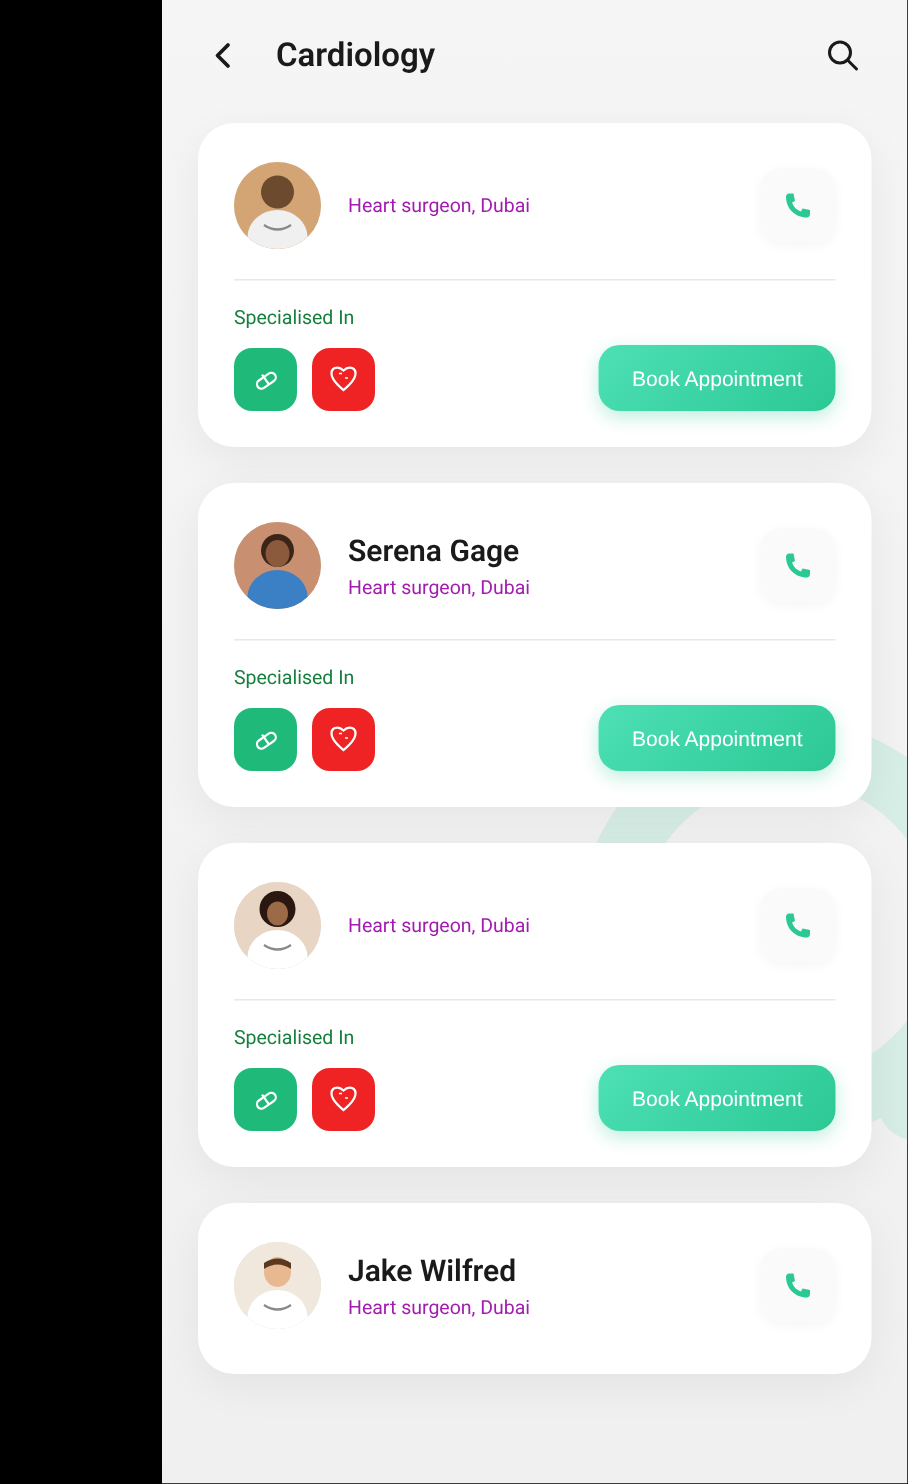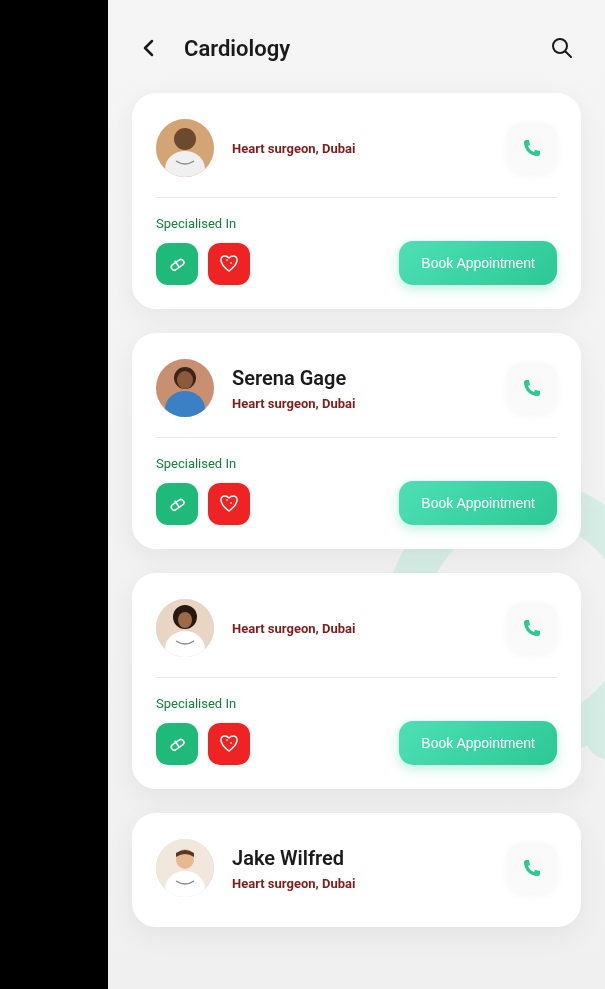--- a/index.html
+++ b/index.html
@@ -42,21 +42,21 @@
       width: 180px;
       height: 50px;
       background: #3dd5a8;
       border-radius: 25px;
       right: -40px;
       top: 290px;
     }
     .header {
       display: flex;
       align-items: center;
-      padding: 35px 30px 24px 30px;
+      padding: 24px 30px 24px 30px;
       position: relative;
       z-index: 2;
     }
     .back-btn {
       width: 22px;
       height: 22px;
       display: flex;
       align-items: center;
       justify-content: center;
       cursor: pointer;
@@ -109,22 +109,21 @@
       flex: 1;
     }
     .doctor-name {
       font-size: 20px;
       font-weight: 600;
       color: #1a1a1a;
       margin-bottom: 6px;
     }
     .doctor-subtitle {
       font-size: 13px;
-      color: #7f1d1d;
-      font-weight: bold;
+      color: #a21caf;
     }
     .call-btn {
       width: 50px;
       height: 50px;
       background: #fafafa;
       border-radius: 14px;
       display: flex;
       align-items: center;
       justify-content: center;
       cursor: pointer;

